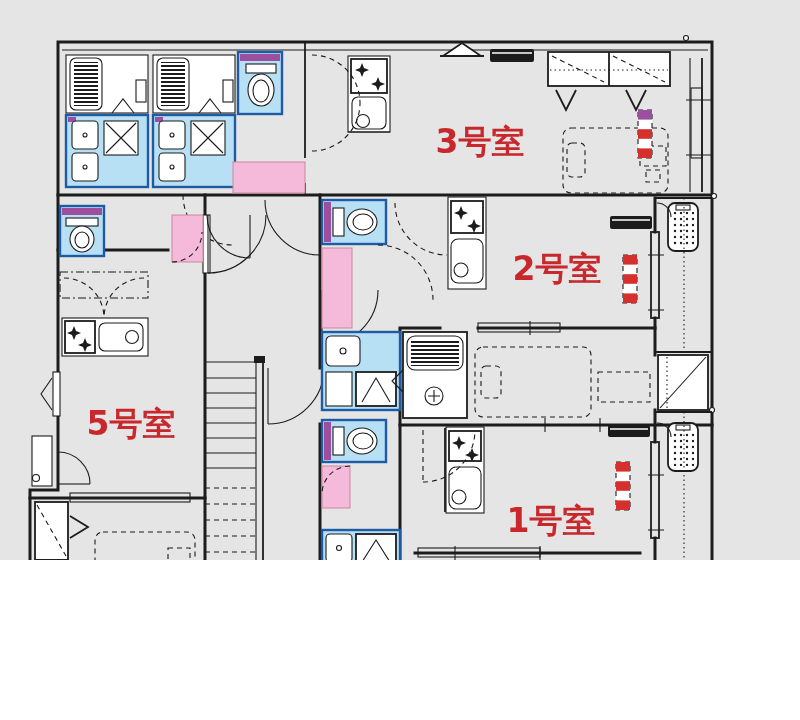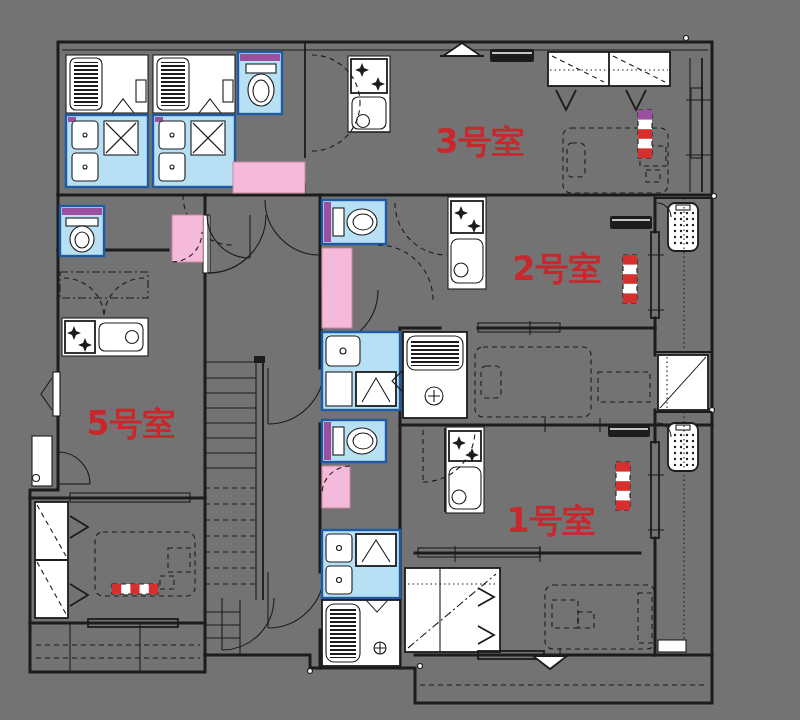--- a/index.html
+++ b/index.html
@@ -5,21 +5,21 @@
   :root{
     --room-label-red:#c8272c;
     --wet-area-blue:#b7e0f5;
     --wet-area-blue-border:#1e5ba3;
     --hallway-pink:#f5b9da;
     --fixture-magenta:#9c4f9e;
     --scale-bar-red:#d5302e;
     --wall-black:#1c1c1c;
   }
   html,body{margin:0;padding:0;background:#fff;}
-  .plan-wrap{width:800px;height:720px;background:#737373;overflow:hidden;}
+  .plan-wrap{width:800px;height:560px;background:#e5e5e5;overflow:hidden;}
   svg{display:block;}
   .w{stroke:var(--wall-black);stroke-width:3;fill:none;stroke-linecap:square;}
   .m{stroke:var(--wall-black);stroke-width:1.8;fill:none;}
   .t{stroke:var(--wall-black);stroke-width:1.1;fill:none;}
   .d{stroke-dasharray:5 4;}
   .dd{stroke-dasharray:1.5 3;}
   .ddot{stroke-dasharray:8 3 2 3;}
   .blue{fill:var(--wet-area-blue);stroke:var(--wet-area-blue-border);stroke-width:2.4;}
   .pink{fill:var(--hallway-pink);stroke:#c9879f;stroke-width:1;}
   .mag{fill:var(--fixture-magenta);}

